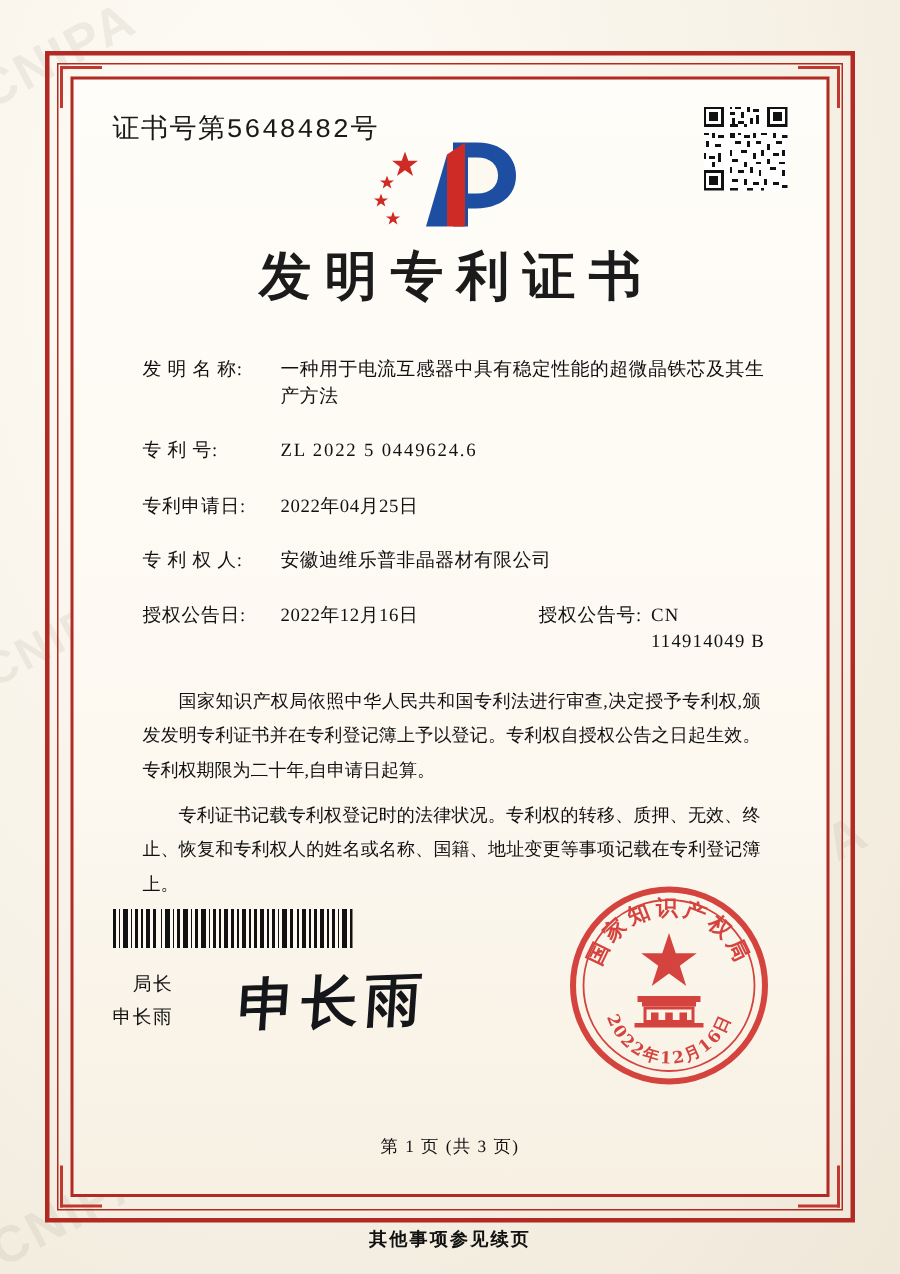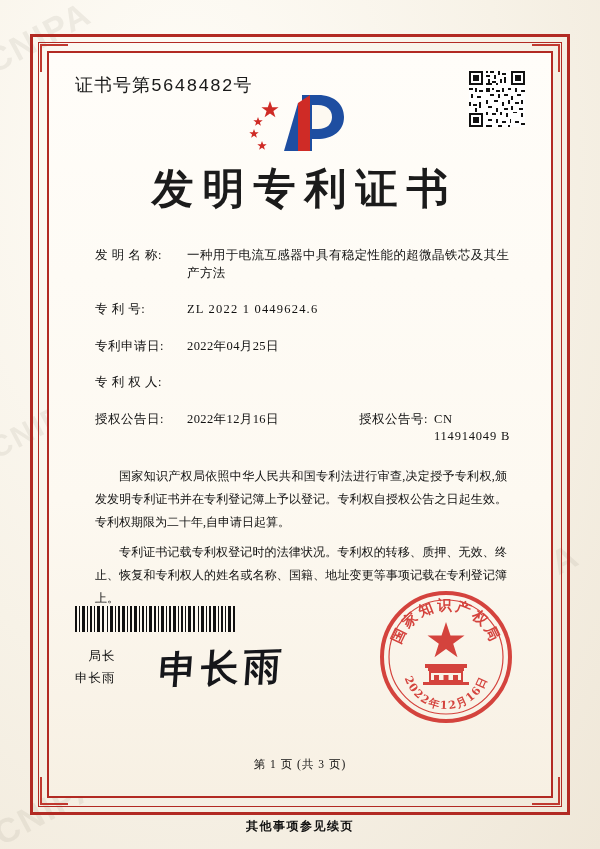--- a/index.html
+++ b/index.html
@@ -74,21 +74,21 @@
 
   .logo{
     margin:0 auto;
     width:120px;height:64px;
     position:relative;
     margin-top:-6px;
   }
 
   .title{
     text-align:center;
-    font-size:42px;
+    font-size:35px;
     letter-spacing:9px;
     color:#1b1b1b;
     font-weight:bold;
     font-family:"DejaVu Serif", serif;
     margin-top:6px;
     text-indent:9px;
   }
 
   .fields{
     margin-top:30px;
@@ -280,28 +280,29 @@
 
     <div class="title">发明专利证书</div>
 
     <div class="fields">
       <div class="row">
         <div class="lbl">发 明 名 称:</div>
         <div class="val">一种用于电流互感器中具有稳定性能的超微晶铁芯及其生产方法</div>
       </div>
       <div class="row">
         <div class="lbl">专  利  号:</div>
-        <div class="val mono">ZL 2022 1 0449624.6</div>
+        <div class="val mono">ZL 2022 5 0449624.6</div>
       </div>
       <div class="row">
         <div class="lbl">专利申请日:</div>
         <div class="val">2022年04月25日</div>
       </div>
       <div class="row">
         <div class="lbl">专 利 权 人:</div>
+        <div class="val">安徽迪维乐普非晶器材有限公司</div>
       </div>
       <div class="row split">
         <div class="lbl">授权公告日:</div>
         <div class="val">2022年12月16日</div>
         <div class="lbl2">授权公告号:</div>
         <div class="val2">CN 114914049 B</div>
       </div>
     </div>
 
     <div class="para">国家知识产权局依照中华人民共和国专利法进行审查,决定授予专利权,颁发发明专利证书并在专利登记簿上予以登记。专利权自授权公告之日起生效。专利权期限为二十年,自申请日起算。</div>

